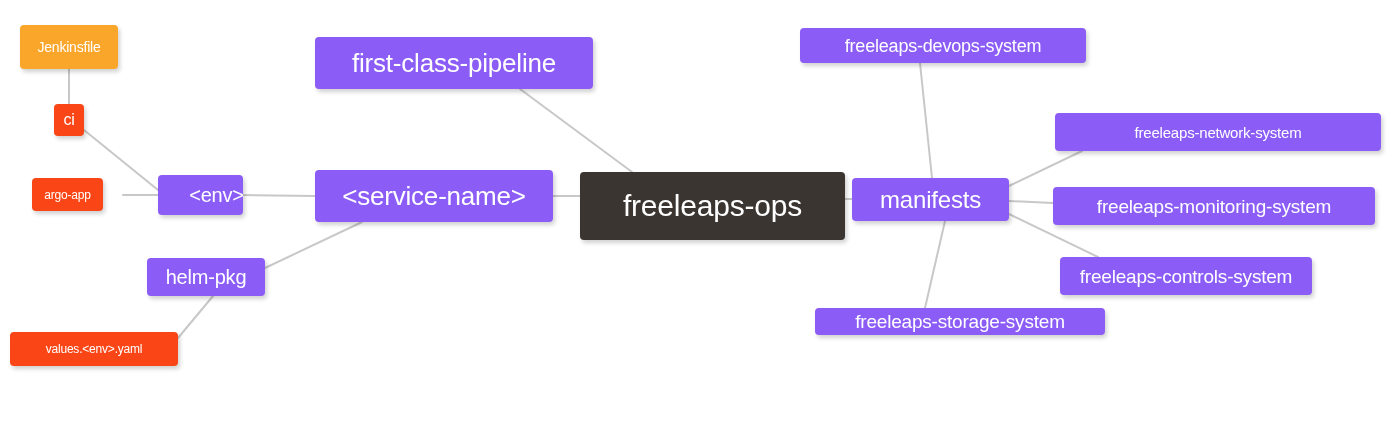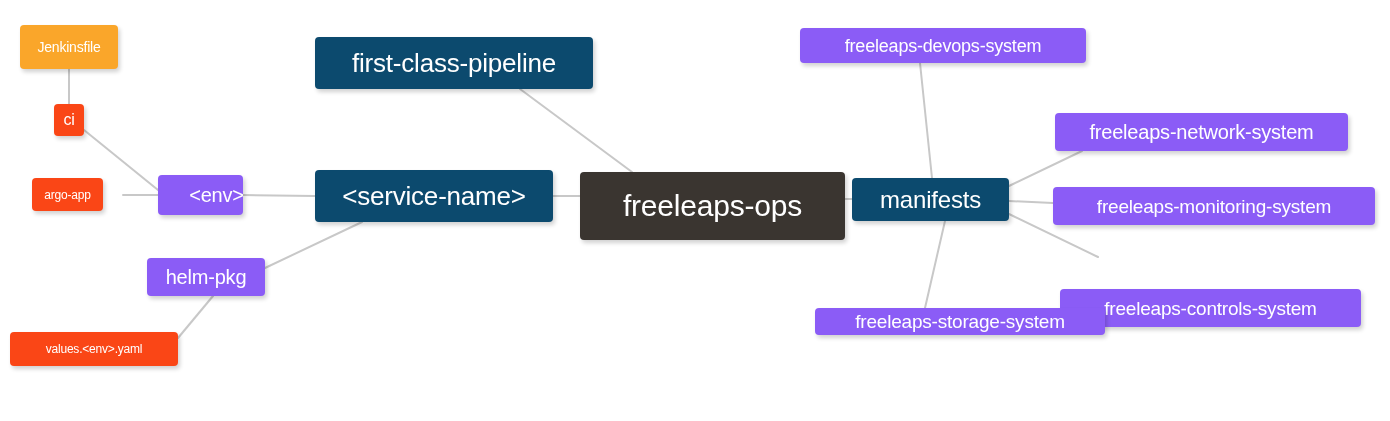--- a/index.html
+++ b/index.html
@@ -33,21 +33,21 @@
     border-radius: 4px;
     white-space: nowrap;
     line-height: 1;
     box-shadow: 2px 3px 4px rgba(0,0,0,0.18);
     letter-spacing: -0.2px;
     z-index: 2;
   }
   .node.orange  { background: #FAA62A; }
   .node.red     { background: #FA4616; }
   .node.green   { background: #8b5cf6; }
-  .node.blue    { background: #0c4a6e; }
+  .node.blue    { background: #8b5cf6; }
   .node.dark    { background: #3A3530; }
 </style>
 </head>
 <body>
 
 <div id="canvas">
   <svg id="edge-layer" width="1390" height="421" viewBox="0 0 1390 421" xmlns="http://www.w3.org/2000/svg">
       <line x1="69" y1="57" x2="69" y2="104" stroke="#c8c8c8" stroke-width="2" stroke-linecap="round"></line>
       <line x1="84" y1="130" x2="158" y2="190" stroke="#c8c8c8" stroke-width="2" stroke-linecap="round"></line>
       <line x1="123" y1="195" x2="158" y2="195" stroke="#c8c8c8" stroke-width="2" stroke-linecap="round"></line>
@@ -90,26 +90,26 @@
       </div>
       <div class="node dark" style="left: 580px; top: 172px; width: 265px; height: 68px; font-size: 30px;">
         <span>freeleaps-ops</span>
       </div>
       <div class="node blue" style="left: 852px; top: 178px; width: 157px; height: 43px; font-size: 24px;">
         <span>manifests</span>
       </div>
       <div class="node green" style="left: 800px; top: 28px; width: 286px; height: 35px; font-size: 18px;">
         <span>freeleaps-devops-system</span>
       </div>
-      <div class="node green" style="left: 1055px; top: 113px; width: 293px; height: 38px; font-size: 20px;">
+      <div class="node green" style="left: 1055px; top: 113px; width: 326px; height: 38px; font-size: 15px;">
         <span>freeleaps-network-system</span>
       </div>
       <div class="node green" style="left: 1053px; top: 187px; width: 322px; height: 38px; font-size: 19px;">
         <span>freeleaps-monitoring-system</span>
       </div>
-      <div class="node green" style="left: 1060px; top: 257px; width: 301px; height: 38px; font-size: 19px; margin-top: 32px;">
+      <div class="node green" style="left: 1060px; top: 257px; width: 252px; height: 38px; font-size: 19px;">
         <span>freeleaps-controls-system</span>
       </div>
       <div class="node green" style="left: 815px; top: 308px; width: 290px; height: 27px; font-size: 19px;">
         <span>freeleaps-storage-system</span>
       </div>
     </div>
 </div>
 
 </body></html>

